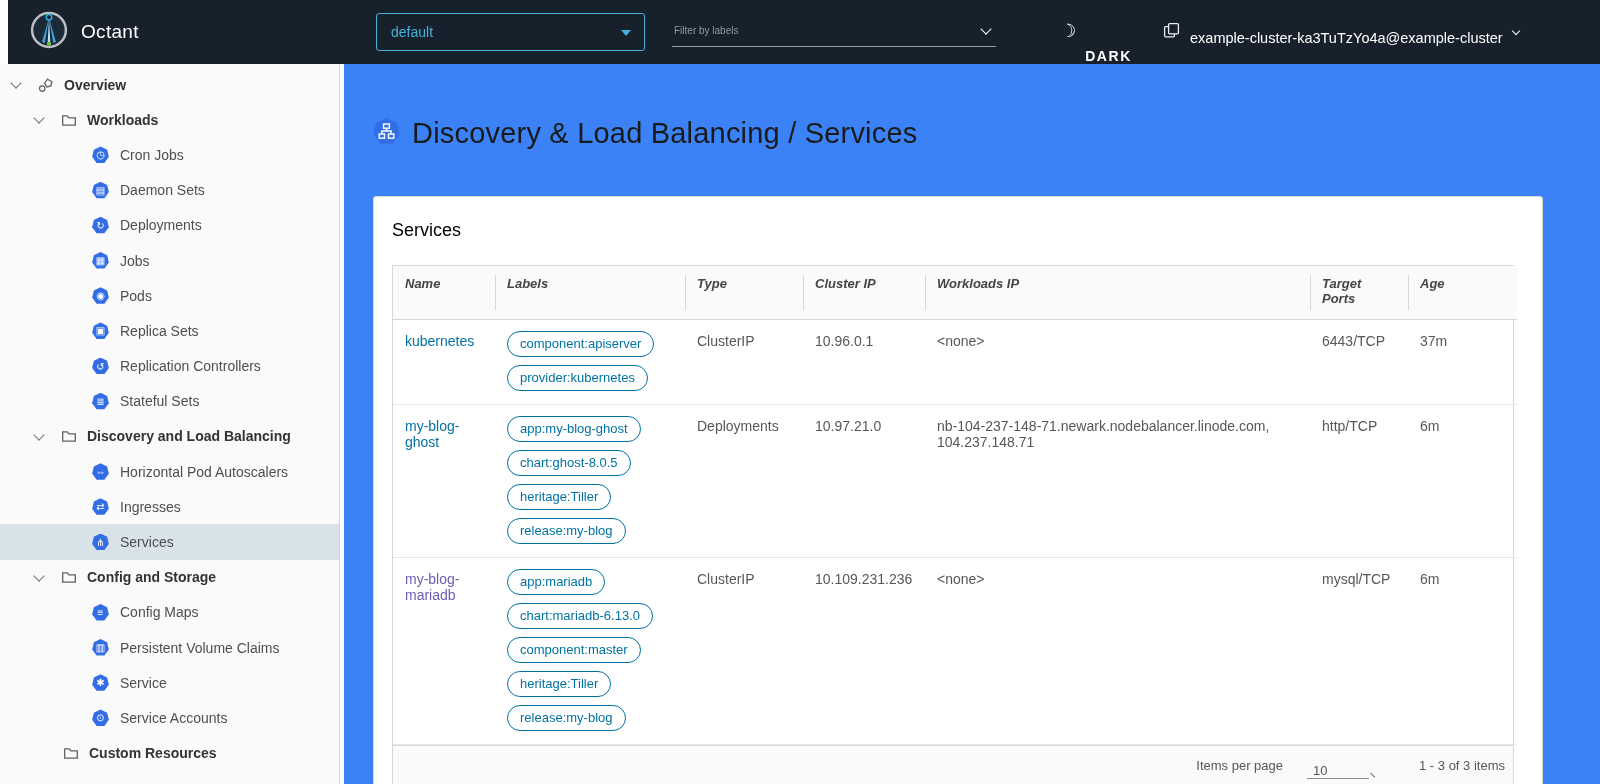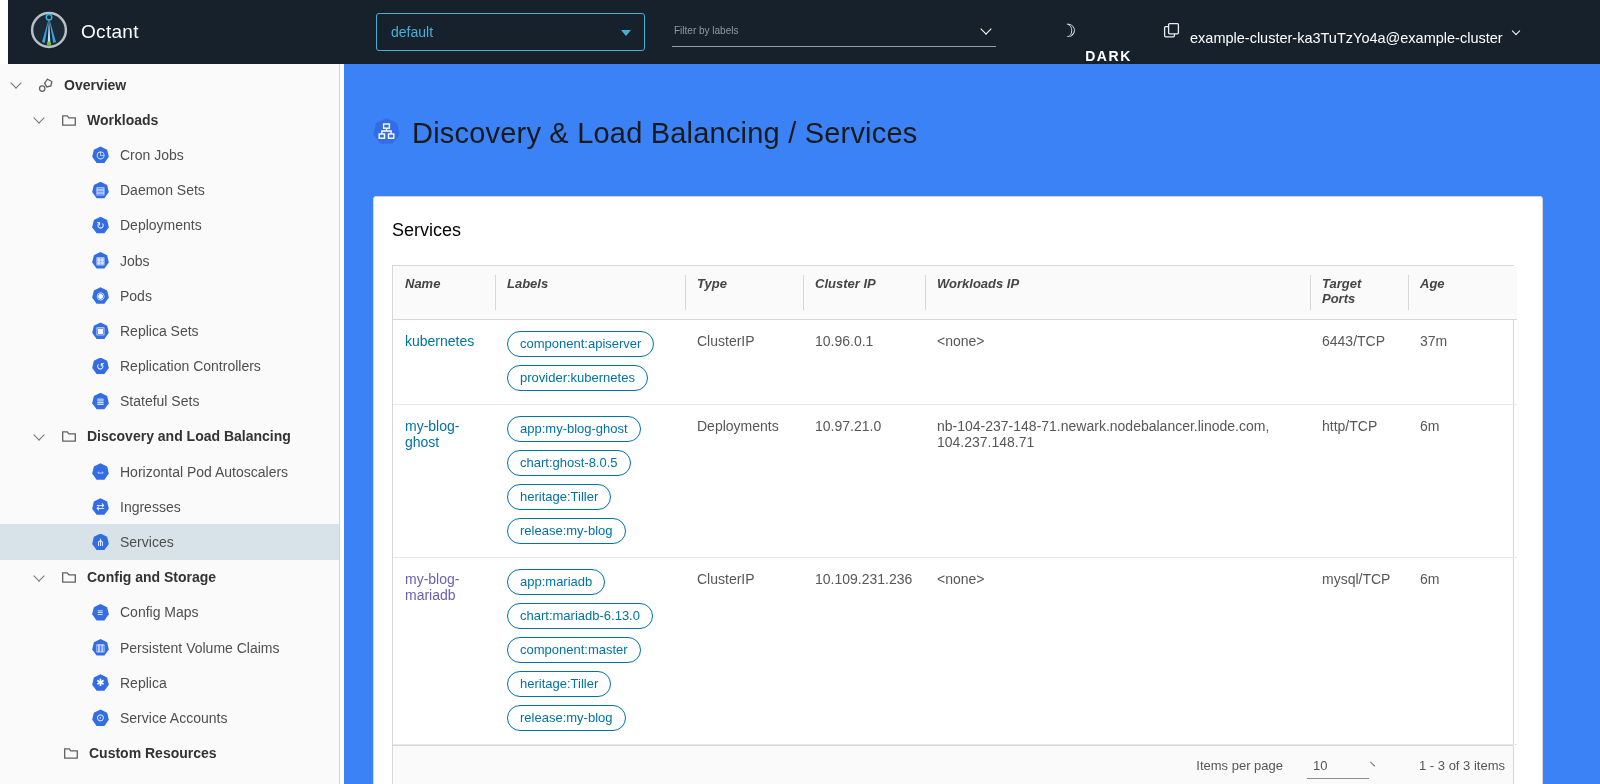--- a/index.html
+++ b/index.html
@@ -66,21 +66,21 @@
     border-bottom:1px solid #e8e8e8; overflow-wrap:break-word; }
   .link { color:#0072a3; cursor:pointer; text-decoration:none; }
   .link.visited { color:#695fb4; }
   .pills { display:flex; flex-direction:column; gap:8px; align-items:flex-start; margin-top:-2px; }
   .pill { border:1px solid #0072a3; color:#0072a3; background:#fff; border-radius:13px;
     padding:3px 12px; font-size:13px; line-height:18px; white-space:nowrap; cursor:pointer; }
   .grid-foot { height:40px; background:#fafafa; border-top:1px solid #d7d7d7;
     display:flex; align-items:center; justify-content:flex-end; font-size:13px; color:#565656; padding-right:8px; }
   .ipp-label { margin-right:24px; }
   .page-size { width:62px; height:26px; border-bottom:1px solid #8c8c8c; display:flex;
-    align-items:center; justify-content:space-between; padding:0 6px 0 6px; margin-right:50px; cursor:pointer;gap:45px; }
+    align-items:flex-end; justify-content:space-between; padding:0 6px 0 6px; margin-right:50px; cursor:pointer;gap:45px; }
   .page-size .chev { margin-top:-3px; }
 </style>
 </head>
 <body>
 
 <div class="header">
   <div class="logo-wrap">
     <span>
       <svg width="38" height="38" viewBox="0 0 40 40">
         <circle cx="20" cy="20" r="17.8" fill="#1b2a36" stroke="#b9bfc4" stroke-width="2.6"></circle>
@@ -207,21 +207,21 @@
       <div class="side-row lvl2">
         <span class="hepta">≡</span>
         <span>Config Maps</span>
       </div>
       <div class="side-row lvl2">
         <span class="hepta">▥</span>
         <span>Persistent Volume Claims</span>
       </div>
       <div class="side-row lvl2">
         <span class="hepta">✱</span>
-        <span>Replica</span>
+        <span>Service</span>
       </div>
       <div class="side-row lvl2">
         <span class="hepta">⊙</span>
         <span>Service Accounts</span>
       </div>
       <div class="side-row lvl1 bold">
         <span class="tree-spacer"></span>
         <span class="tree-ic">
           <svg width="16" height="16" viewBox="0 0 16 16" fill="none" stroke="#616161" stroke-width="1.3">
             <path d="M1.7 13.2 V3.8 H6.2 L7.9 5.8 H14.3 V13.2 Z"></path>

